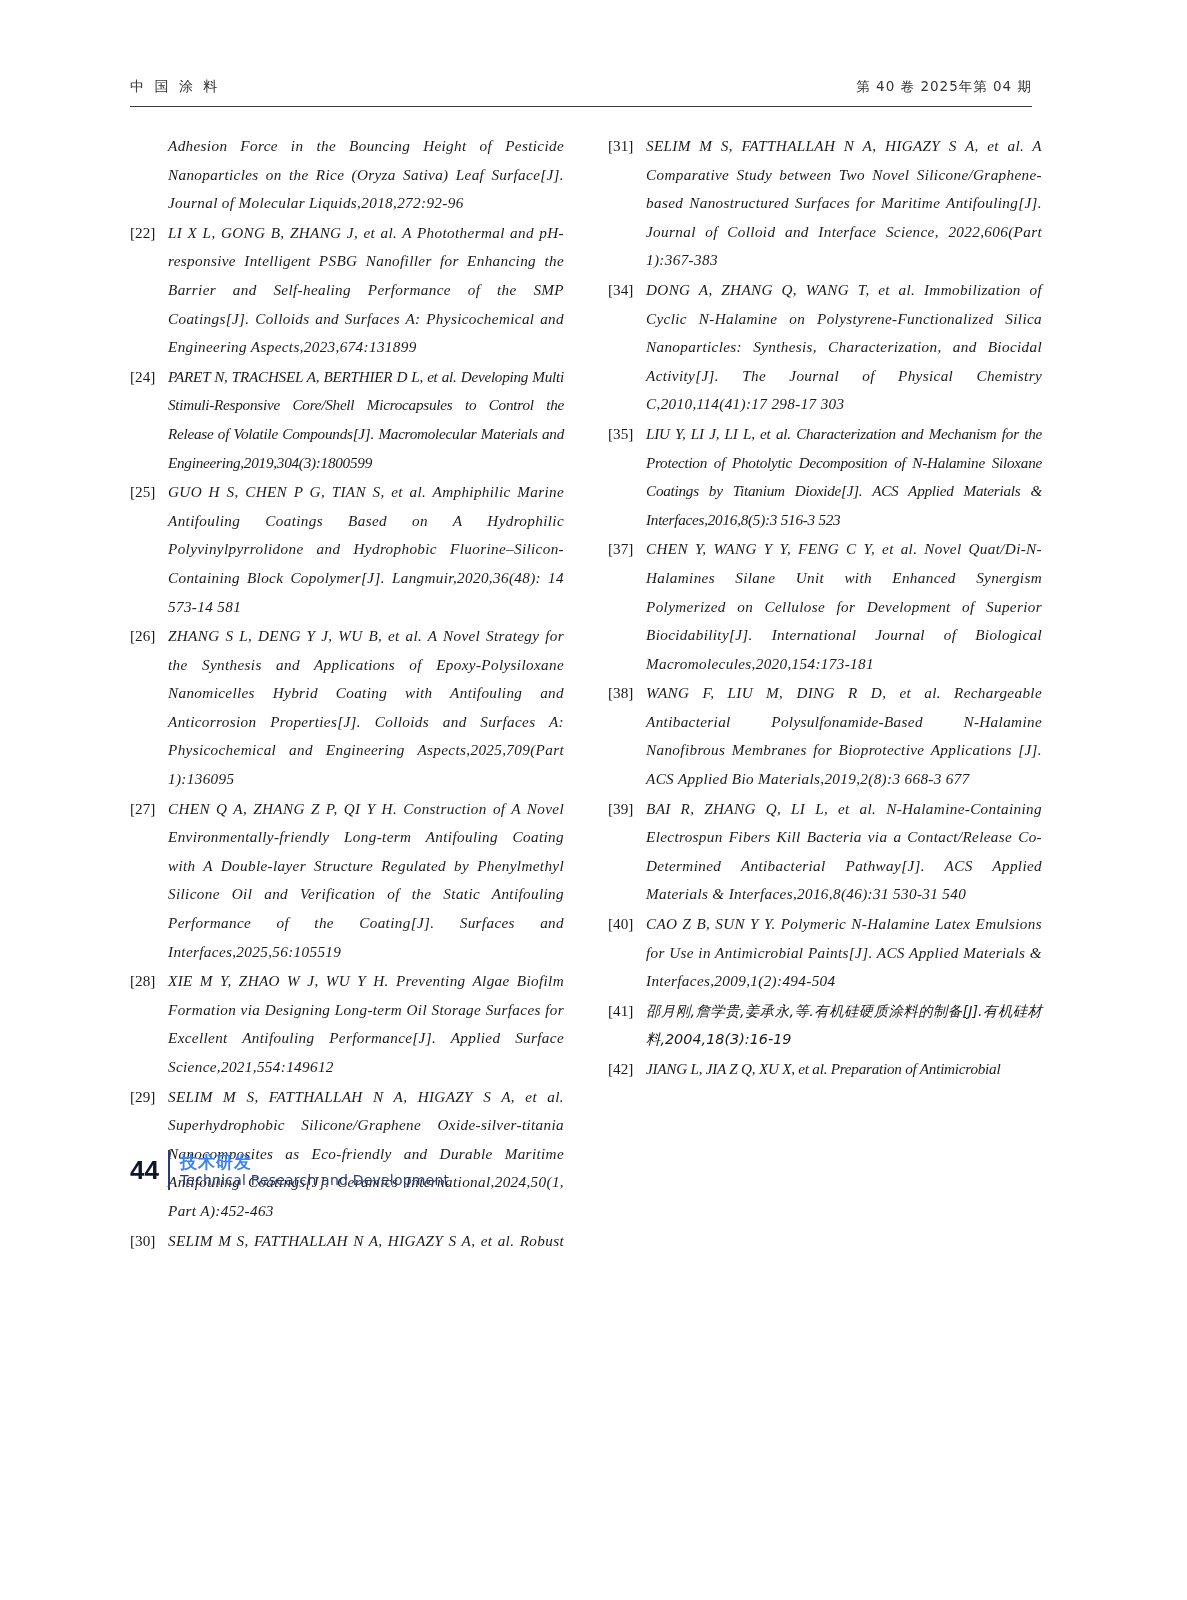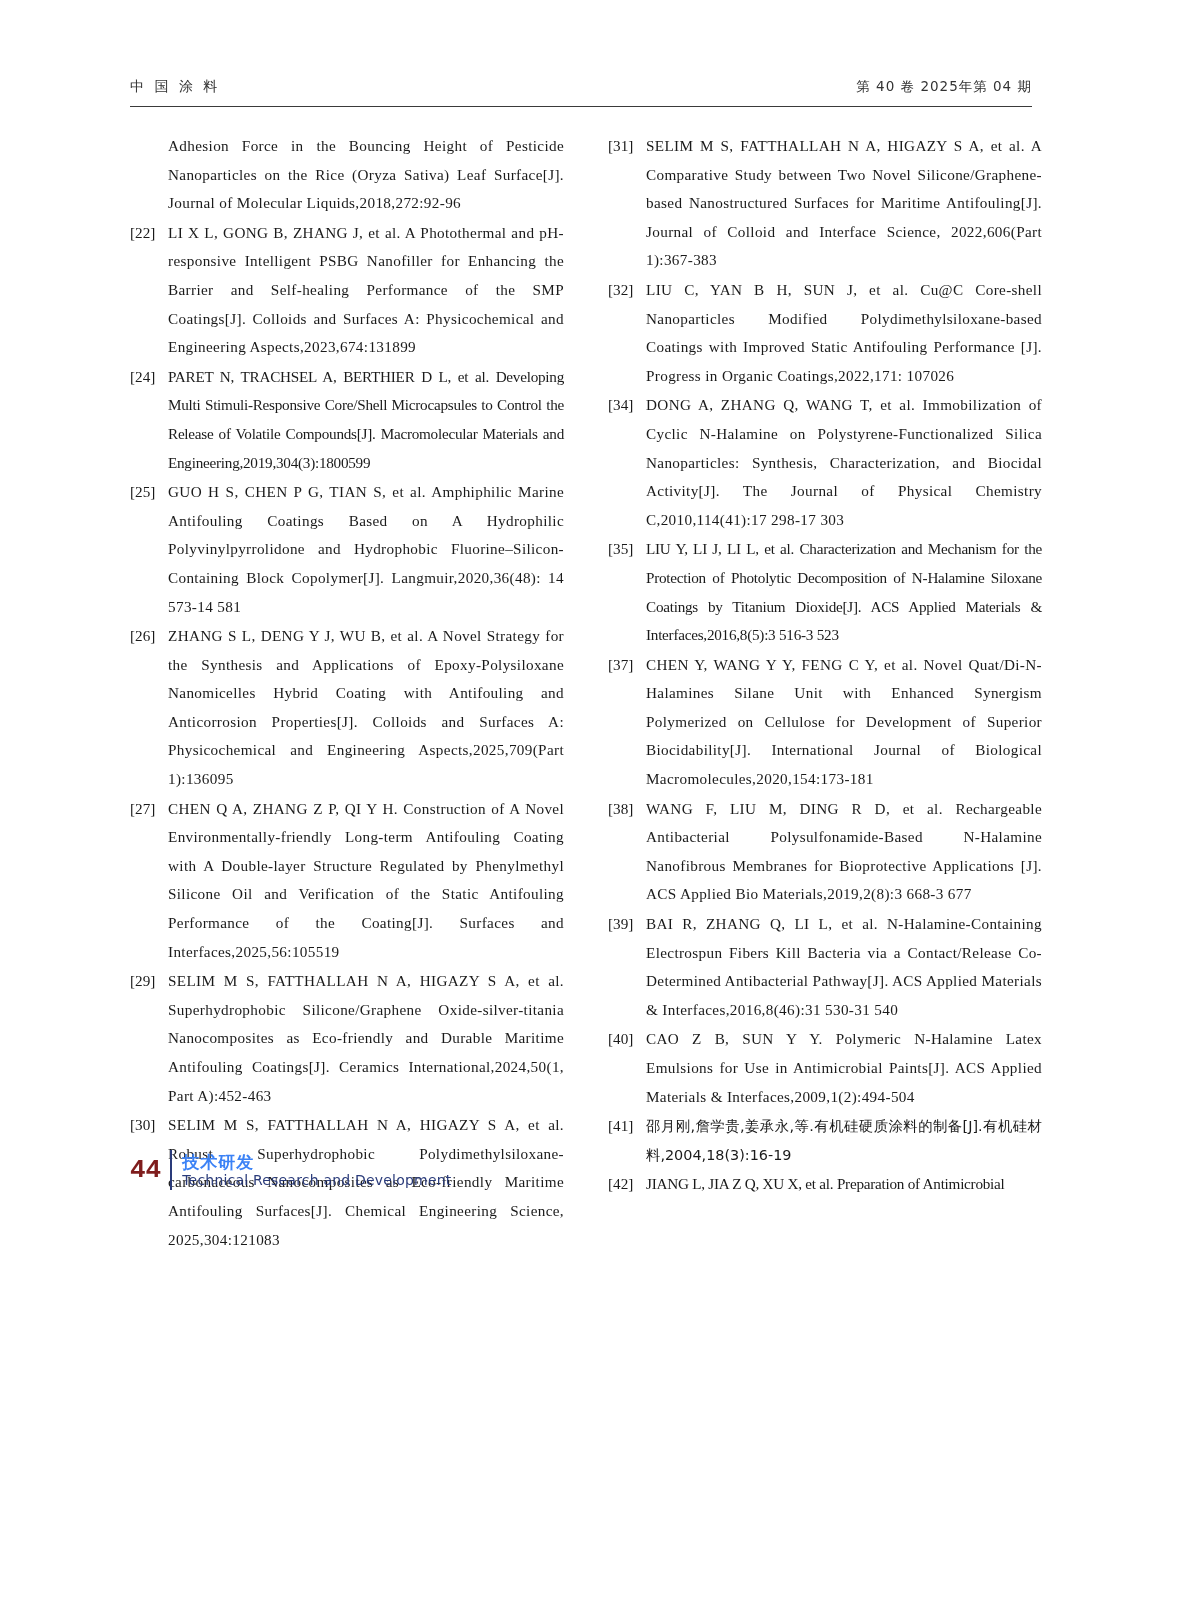--- a/index.html
+++ b/index.html
@@ -73,20 +73,21 @@
   }
   .ref .num {
     flex: 0 0 auto;
     width: 38px;
     white-space: nowrap;
   }
   .ref .body {
     flex: 1 1 auto;
     text-align: justify;
     text-justify: inter-word;
+    font-style: italic;
   }
   
   .ref.noindent {
     padding-left: 38px;
   }
   .ref.noindent .body {
     width: 100%;
   }
   .t-mid  { letter-spacing: 0.35px; }
   .t-narrow { letter-spacing: -0.25px; }
@@ -94,23 +95,23 @@
 
   
   .footer {
     position: absolute;
     left: 130px;
     bottom: 70px;
     display: flex;
     align-items: center;
   }
   .footer-num {
-    font-family: Liberation Mono, monospace;
+    font-family: Liberation Sans, sans-serif;
     font-size: 26px;
-    color: #7f1d1d;
+    color: #0f172a;
     font-weight: bold;
     margin-right: 9px;
     letter-spacing: 0;
   }
   .footer-bar {
     width: 2px;
     height: 40px;
     background: #2a3b7a;
     margin-right: 10px;
   }
@@ -166,37 +167,37 @@
       </div>
       <div class="ref">
         <div class="num">[26]</div>
         <div class="body t-mid">ZHANG S L, DENG Y J, WU B, et al. A Novel Strategy for the Synthesis and Applications of Epoxy-Polysiloxane Nanomicelles Hybrid Coating with Antifouling and Anticorrosion Properties[J]. Colloids and Surfaces A: Physicochemical and Engineering Aspects,2025,709(Part 1):136095</div>
       </div>
       <div class="ref">
         <div class="num">[27]</div>
         <div class="body t-mid">CHEN Q A, ZHANG Z P, QI Y H. Construction of A Novel Environmentally-friendly Long-term Antifouling Coating with A Double-layer Structure Regulated by Phenylmethyl Silicone Oil and Verification of the Static Antifouling Performance of the Coating[J]. Surfaces and Interfaces,2025,56:105519</div>
       </div>
       <div class="ref">
+        <div class="num">[28]</div>
+        <div class="body t-mid">XIE M Y, ZHAO W J, WU Y H. Preventing Algae Biofilm Formation via Designing Long-term Oil Storage Surfaces for Excellent Antifouling Performance[J]. Applied Surface Science,2021,554:149612</div>
+      </div>
+      <div class="ref">
         <div class="num">[29]</div>
         <div class="body t-mid">SELIM M S, FATTHALLAH N A, HIGAZY S A, et al. Superhydrophobic Silicone/Graphene Oxide-silver-titania Nanocomposites as Eco-friendly and Durable Maritime Antifouling Coatings[J]. Ceramics International,2024,50(1, Part A):452-463</div>
       </div>
       <div class="ref">
         <div class="num">[30]</div>
         <div class="body t-mid">SELIM M S, FATTHALLAH N A, HIGAZY S A, et al. Robust Superhydrophobic Polydimethylsiloxane-carbonaceous Nanocomposites as Eco-friendly Maritime Antifouling Surfaces[J]. Chemical Engineering Science, 2025,304:121083</div>
       </div>
     </div>
 
     <div class="col">
       <div class="ref">
         <div class="num">[31]</div>
         <div class="body t-mid">SELIM M S, FATTHALLAH N A, HIGAZY S A, et al. A Comparative Study between Two Novel Silicone/Graphene-based Nanostructured Surfaces for Maritime Antifouling[J]. Journal of Colloid and Interface Science, 2022,606(Part 1):367-383</div>
-      </div>
-      <div class="ref">
-        <div class="num">[32]</div>
-        <div class="body t-mid">LIU C, YAN B H, SUN J, et al. Cu@C Core-shell Nanoparticles Modified Polydimethylsiloxane-based Coatings with Improved Static Antifouling Performance [J]. Progress in Organic Coatings,2022,171: 107026</div>
       </div>
       <div class="ref">
         <div class="num">[34]</div>
         <div class="body t-mid">DONG A, ZHANG Q, WANG T, et al. Immobilization of Cyclic N-Halamine on Polystyrene-Functionalized Silica Nanoparticles: Synthesis, Characterization, and Biocidal Activity[J]. The Journal of Physical Chemistry C,2010,114(41):17 298-17 303</div>
       </div>
       <div class="ref">
         <div class="num">[35]</div>
         <div class="body t-narrow">LIU Y, LI J, LI L, et al. Characterization and Mechanism for the Protection of Photolytic Decomposition of N-Halamine Siloxane Coatings by Titanium Dioxide[J]. ACS Applied Materials &amp; Interfaces,2016,8(5):3 516-3 523</div>
       </div>
       <div class="ref">

